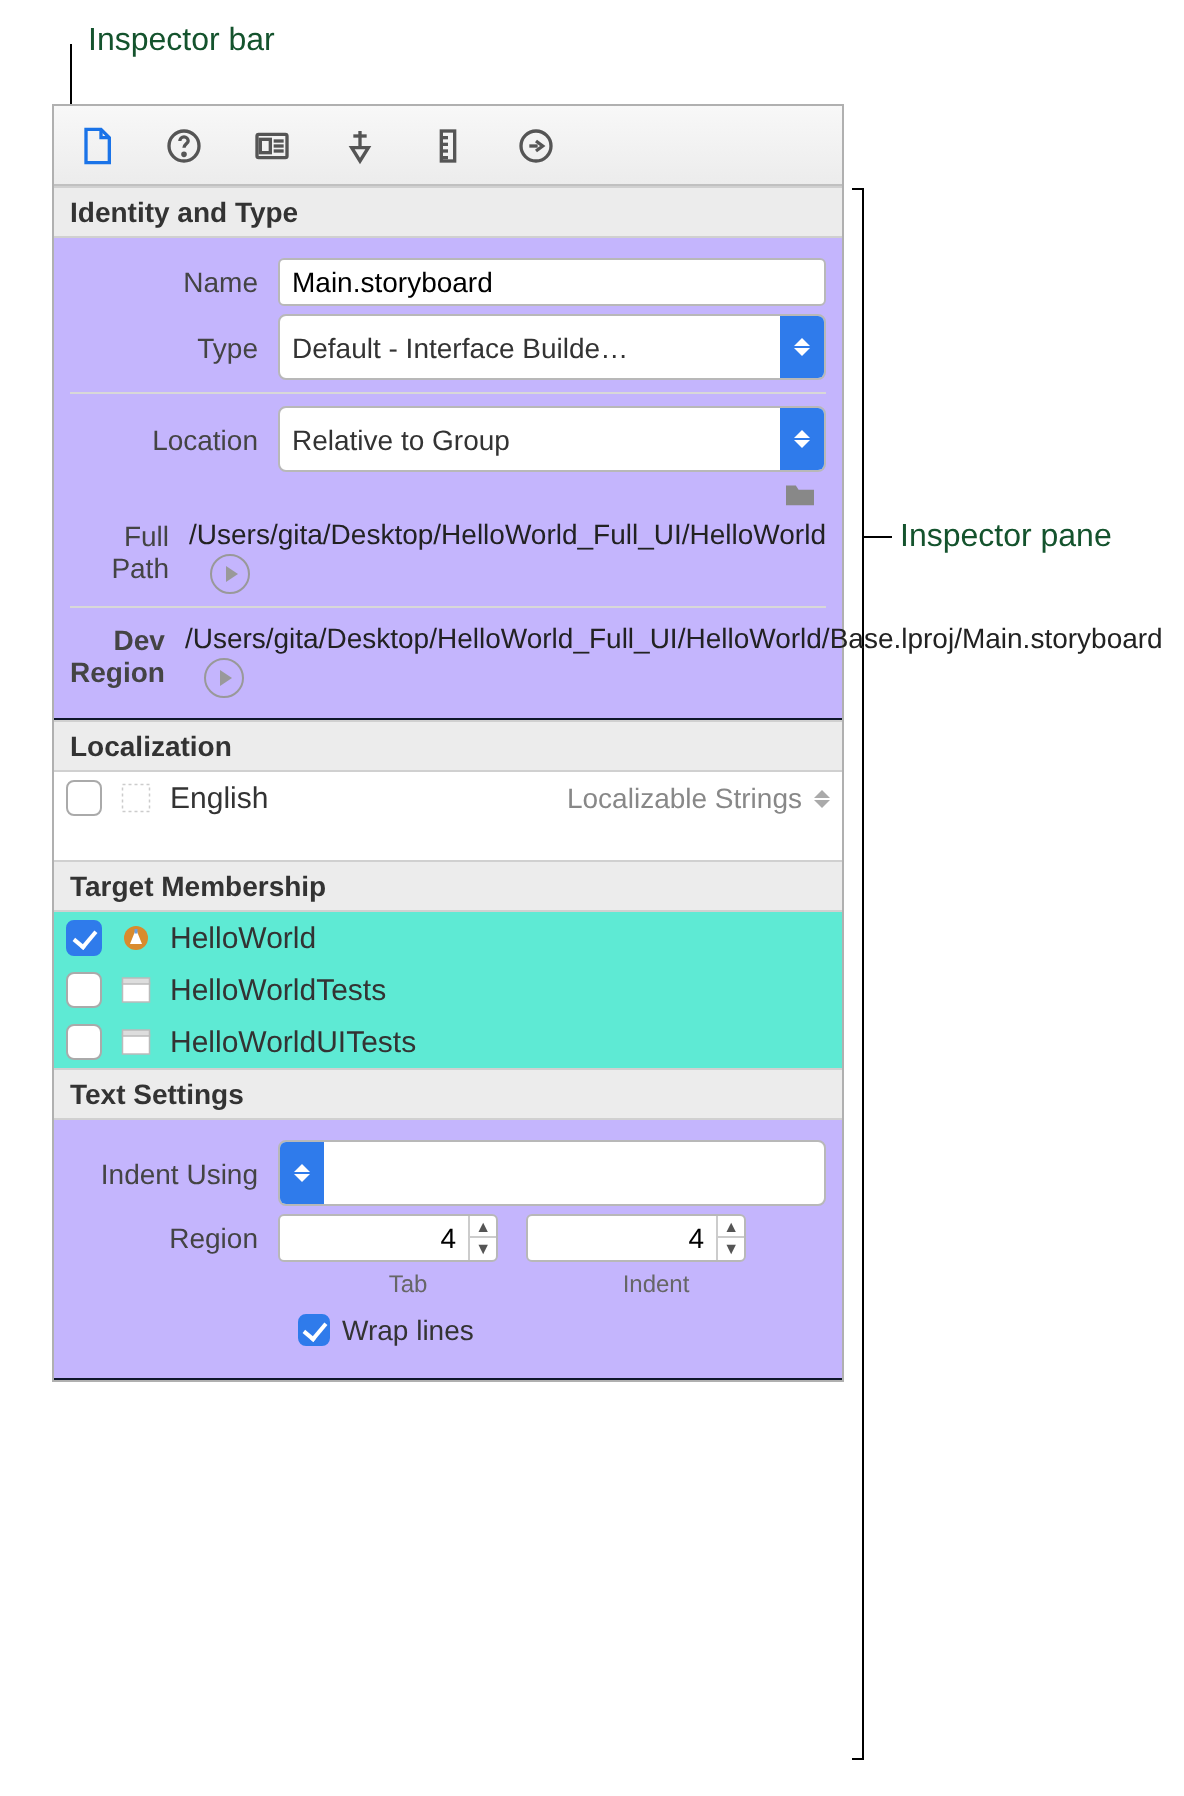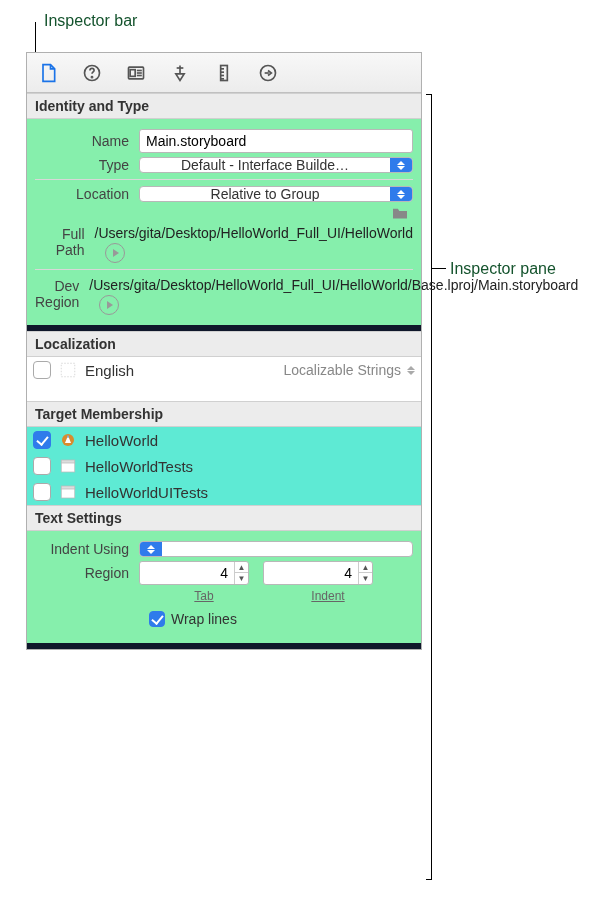--- a/index.html
+++ b/index.html
@@ -49,21 +49,21 @@
   
   .section-header {
     background: #ececec;
     border-top: 1px solid #d0d0d0;
     border-bottom: 1px solid #d0d0d0;
     padding: 4px 8px;
     font-weight: bold;
     font-size: 14px;
   }
   .section-body { padding: 6px 8px; background: #fff; }
-  .section-body.gray { background: #86efac; border-bottom:6px solid #0f172a;}
+  .section-body.gray { background: #c4b5fd; border-bottom:1px solid #0f172a;}
   .row {
     display: flex;
     align-items: center;
     margin: 4px 0;
   }
   .row-label {
     width: 104px;
     text-align: right;
     padding-right: 10px;
     color: #444;
@@ -79,29 +79,28 @@
     flex: 1;
     height: 24px;
     border: 1px solid #b8b8b8;
     border-radius: 3px;
     padding: 0 6px;
     font-size: 14px;
     background: #fff;
   }
   .select {
     flex: 1;
-    height: 16px;
+    height: 33px;
     border: 1px solid #b8b8b8;
     border-radius: 4px;
     background: #fff;
     display: flex;
     align-items: center;
     font-size: 14px;
     overflow: hidden;
-    text-align: center;
   }
   .select-text {
     flex: 1;
     padding: 0 6px;
     white-space: nowrap;
     overflow: hidden;
     text-overflow: ellipsis;
   }
   .select-arrows {
     width: 22px;
@@ -172,21 +171,21 @@
   .stepper-arrows {
     width:16px;border-left:1px solid #ccc;display:flex;flex-direction:column;
   }
   .stepper-arrows div{
     height:11px;display:flex;align-items:center;justify-content:center;font-size:8px;color:#555;
   }
   .stepper-arrows div:first-child{border-bottom:1px solid #ccc;}
   .sub-labels {
     display:flex;margin-left:114px;font-size:12px;color:#666;margin-top:2px;
   }
-  .sub-labels span{width:110px;text-align:center;text-decoration:underline;}
+  .sub-labels span{width:110px;text-align:center;}
   .sub-labels span + span{margin-left:14px;}
   .wrap-row{display:flex;align-items:center;margin-left:114px;margin-top:8px;gap:6px;font-size:14px;}
   
   .bracket {
     position:absolute;
     border-right:1px solid #000;
     border-top:1px solid #000;
     border-bottom:1px solid #000;
   }
 </style>
@@ -295,21 +294,21 @@
       <div class="row-label" style="padding-top:2px;">Full Path</div>
       <div class="row-control">
         <div class="multiline-value">
           <span>/Users/gita/Desktop/HelloWorld_Full_UI/HelloWorld</span>
           <span class="arrow-circle"></span>
         </div>
       </div>
     </div>
     <div class="divider"></div>
     <div class="row" style="align-items:flex-start;">
-      <div class="row-label" style="padding-top:2px;">Dev Region</div>
+      <div class="row-label" style="padding-top:2px;font-weight:bold;">Dev Region</div>
       <div class="row-control">
         <div class="multiline-value">
           <span>/Users/gita/Desktop/HelloWorld_Full_UI/HelloWorld/Base.lproj/Main.storyboard</span>
           <span class="arrow-circle"></span>
         </div>
       </div>
     </div>
   </div>
 
   <div class="section-header">Localization</div>

